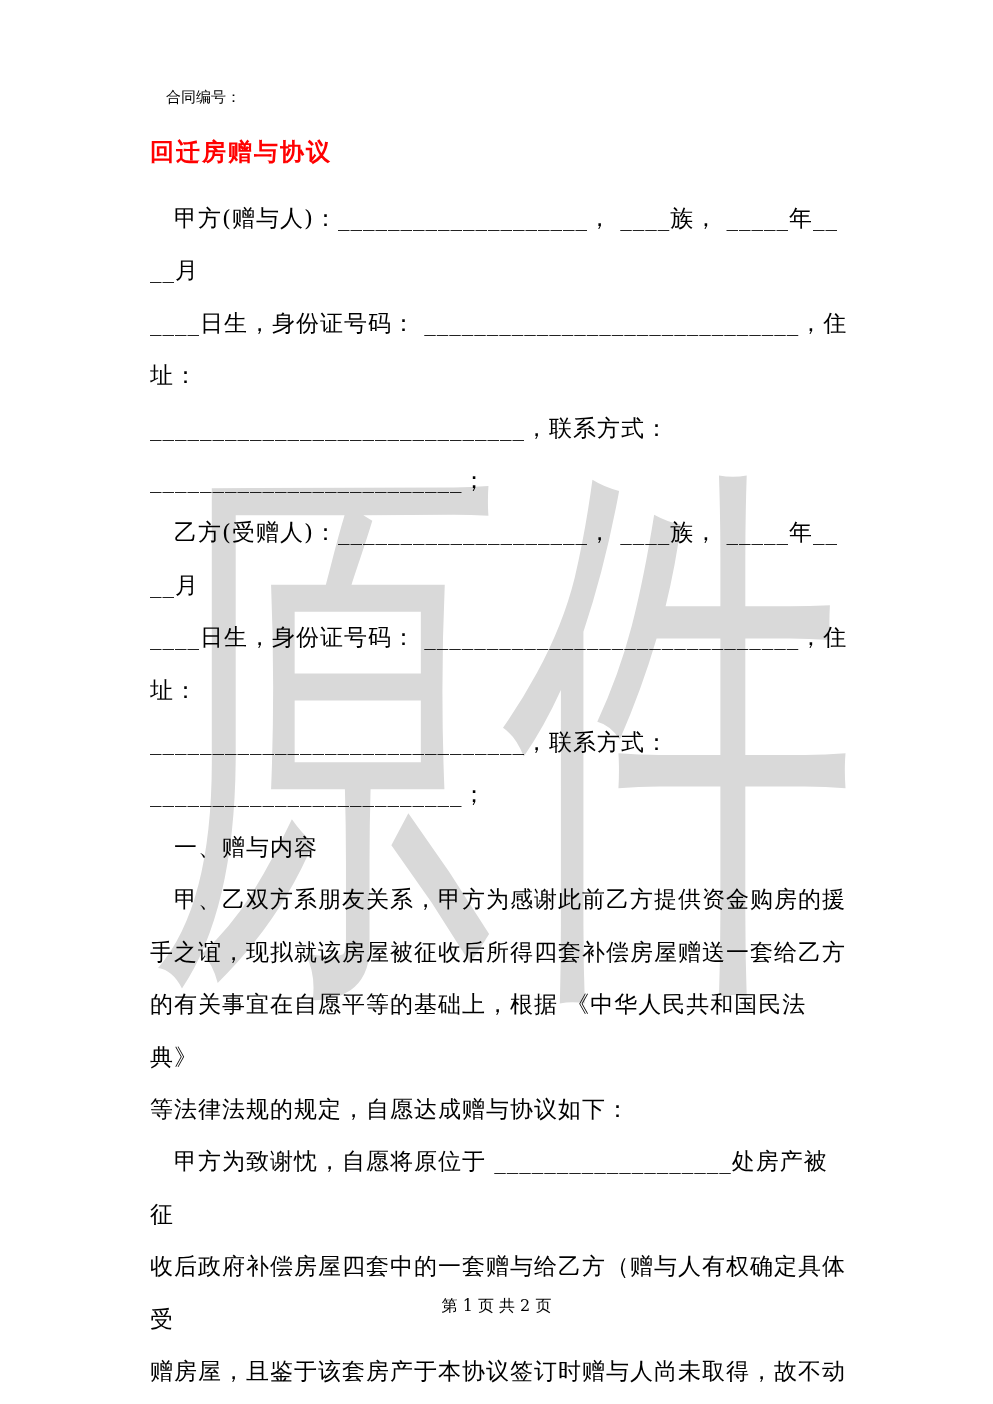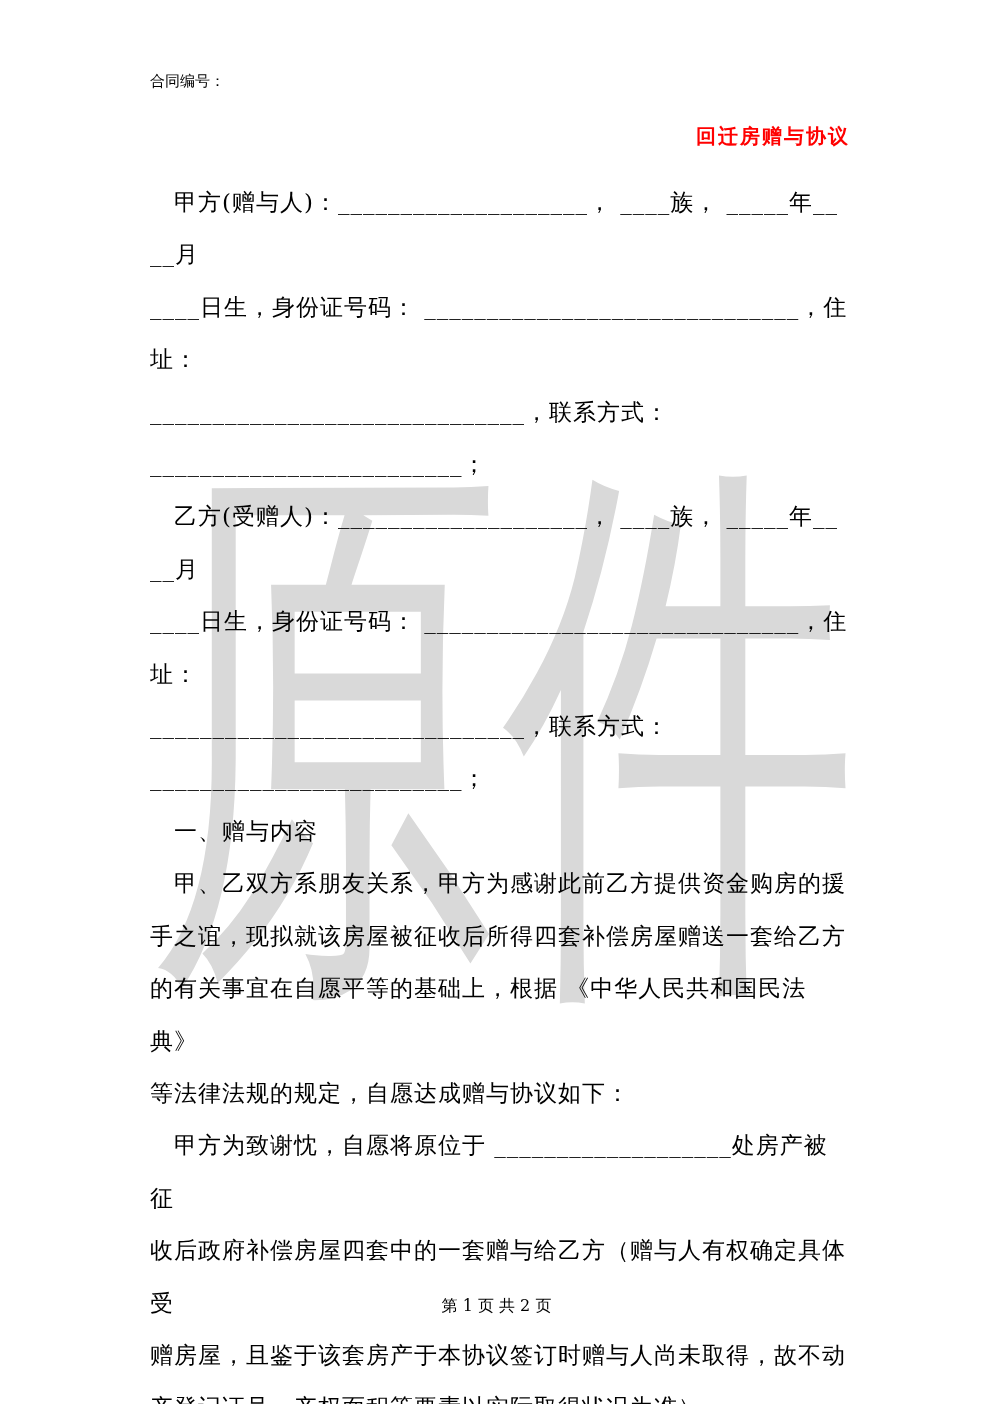--- a/index.html
+++ b/index.html
@@ -33,26 +33,26 @@
   .doc {
     position: absolute;
     left: 150px;
     top: 72px;
     width: 700px;
     z-index: 1;
   }
   .contract-no {
     font-size: 15px;
     line-height: 18px;
-    margin: 0;
+    margin: 16px;
   }
   .doc-title {
     margin: 26px 0 0 0;
-    text-align: right;
-    font-size: 20px;
+    text-align: left;
+    font-size: 24px;
     line-height: 40px;
     font-weight: bold;
     color: #ff0000;
     letter-spacing: 2px;
   }
   .paragraphs {
     margin-top: 20px;
   }
   .para {
     margin: 0;

